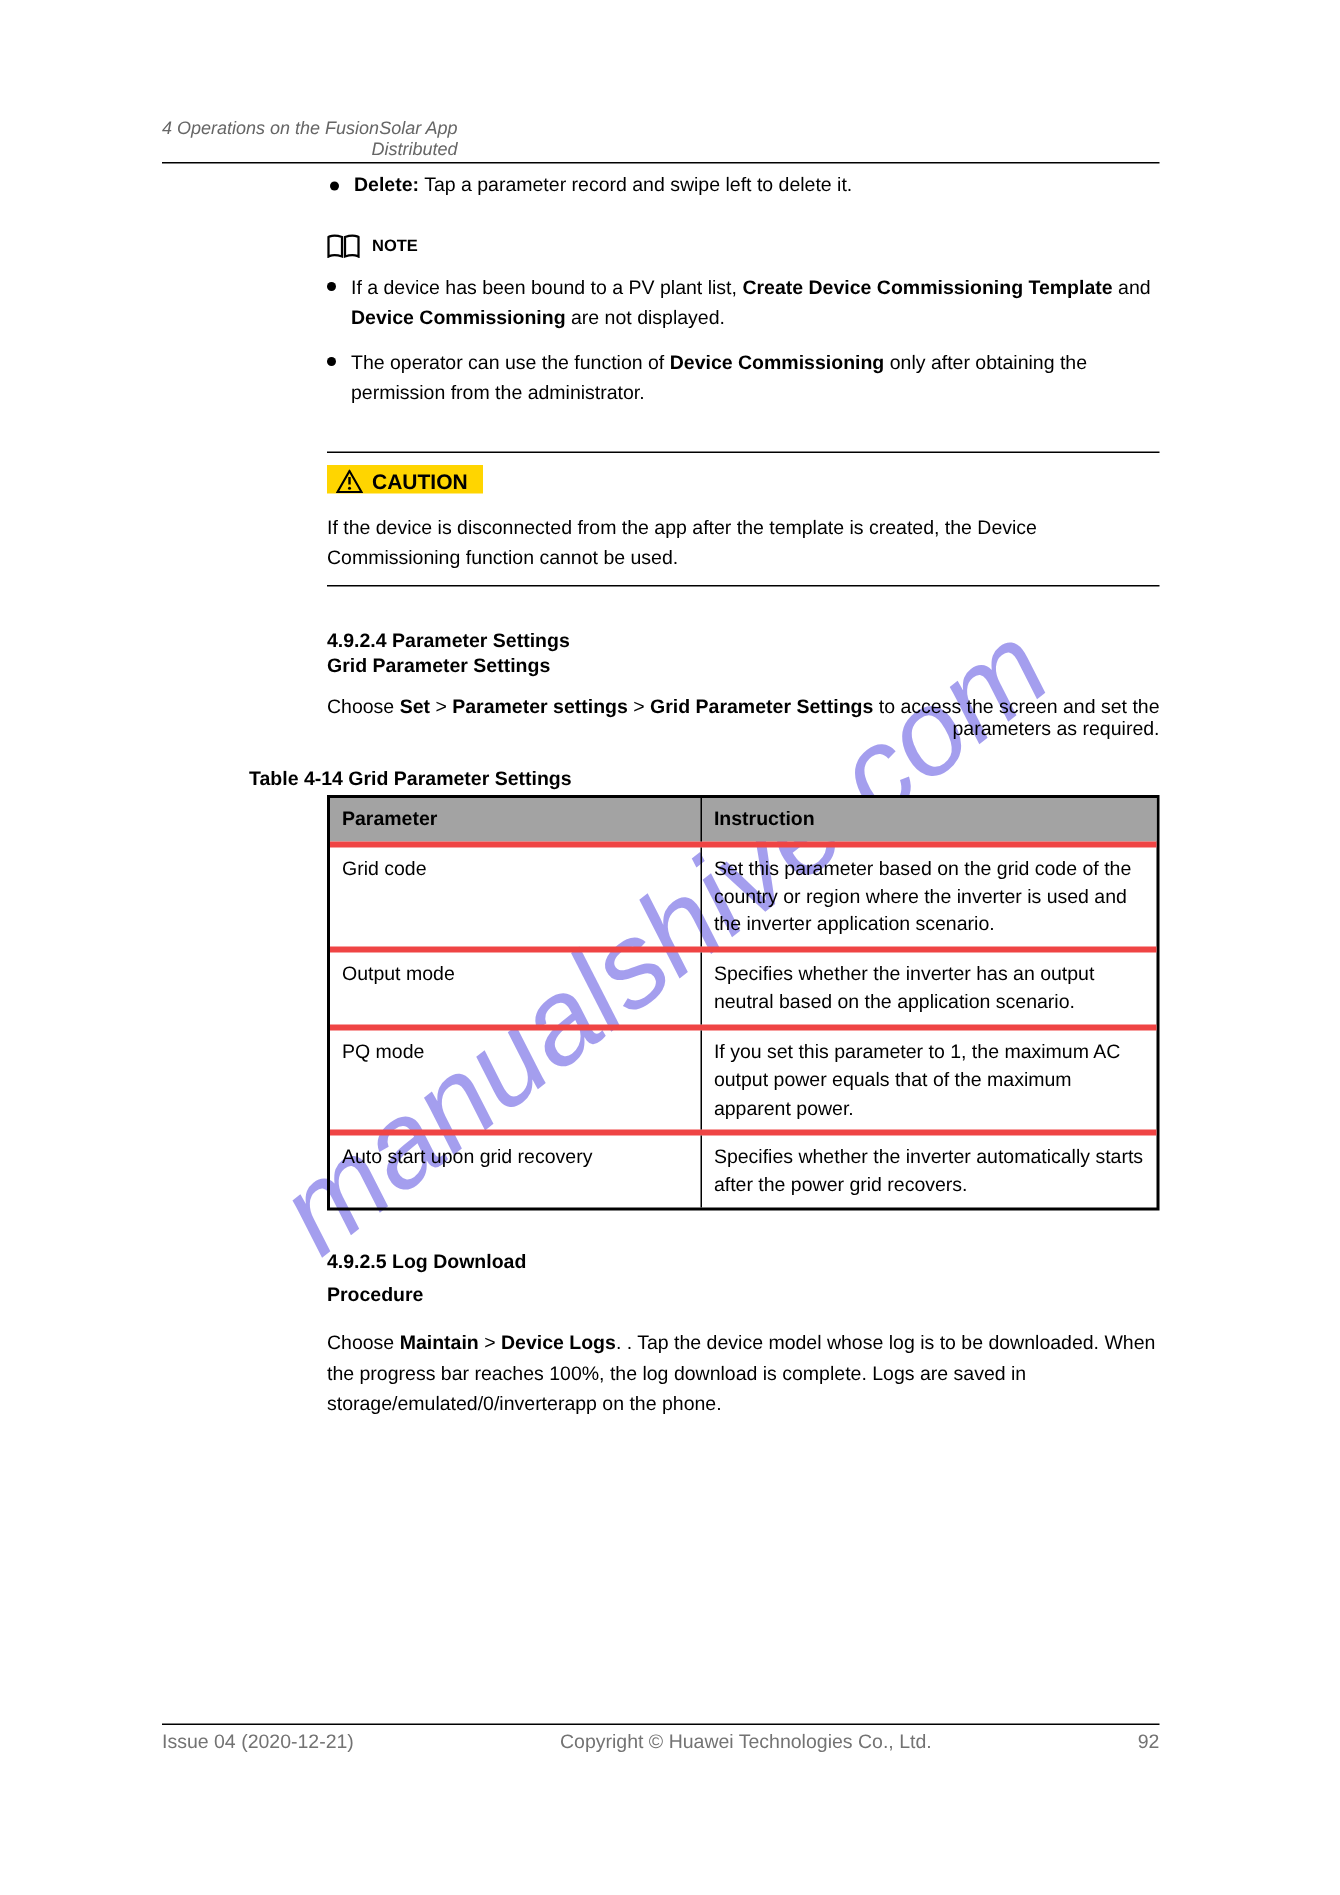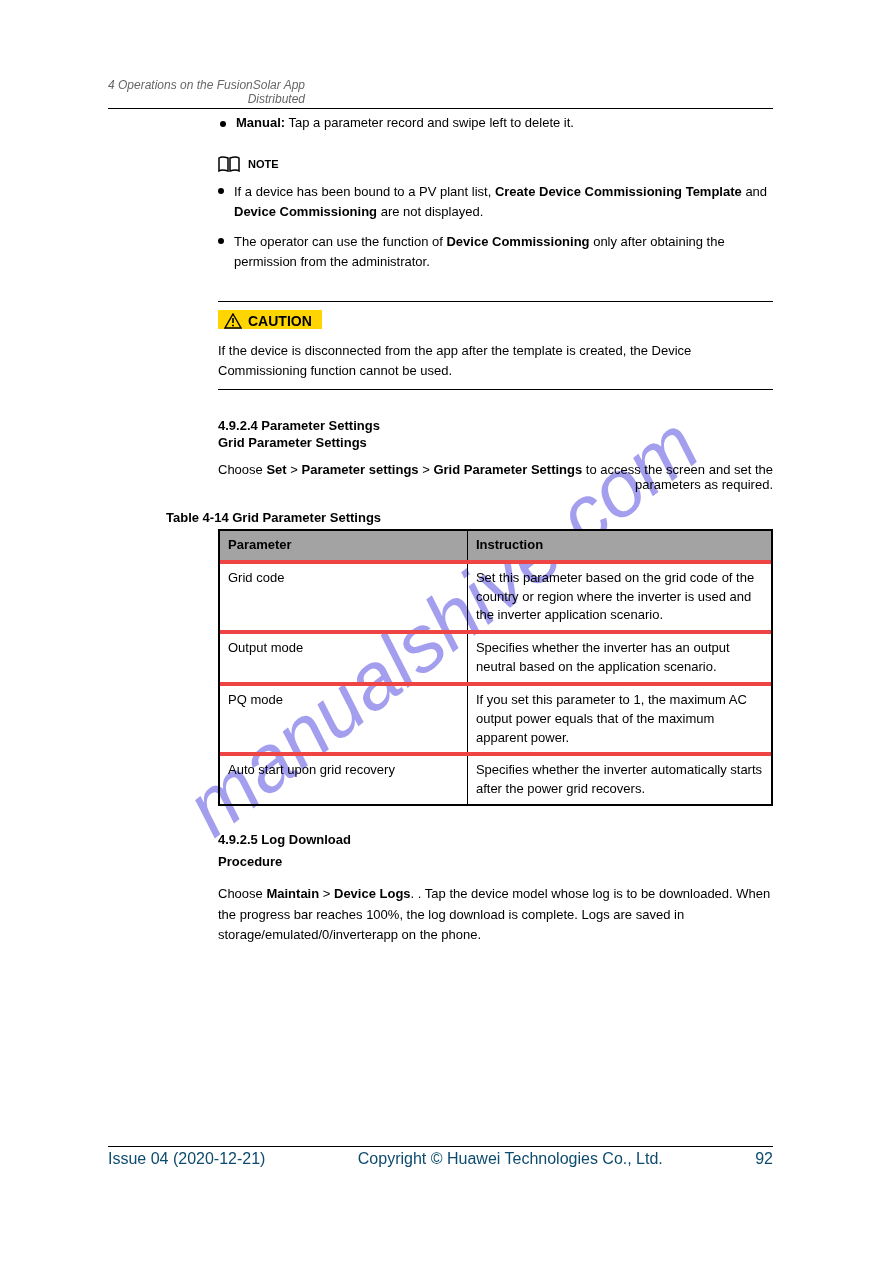--- a/index.html
+++ b/index.html
@@ -128,22 +128,22 @@
   .footer {
     position: absolute;
     left: 108px;
     right: 120px;
     bottom: 95px;
   }
   .footer-rule { height: 1px; background: #000; }
   .footer-row {
     display: flex;
     justify-content: space-between;
-    font-size: 16px;
-    color: #0c4a6e;
+    font-size: 13px;
+    color: #737373;
     padding-top: 3px;
   }
   .watermark {
     position: absolute;
     top: 0; left: 0; right: 0; bottom: 0;
     pointer-events: none;
   }
 </style>
 </head>
 <body>
@@ -162,21 +162,21 @@
       </div>
     </div>
     <div class="header-rule"></div>
   </div>
 
   <div class="content">
 
     <div class="bullet-item">
       <span class="bullet-dot"></span>
       <div>
-        <b>Manual:</b>
+        <b>Delete:</b>
         <span>Tap a parameter record and swipe left to delete it.</span>
       </div>
     </div>
 
     <div class="note-block">
       <div class="note-label">
         <span class="book-icon">
           <svg width="22" height="16" viewBox="0 0 22 16">
             <path d="M1 2 C1 2 4 0 10 2 L10 15 C4 13 1 15 1 15 Z" fill="none" stroke="#000" stroke-width="1.5"></path>
             <path d="M21 2 C21 2 18 0 12 2 L12 15 C18 13 21 15 21 15 Z" fill="none" stroke="#000" stroke-width="1.5"></path>

